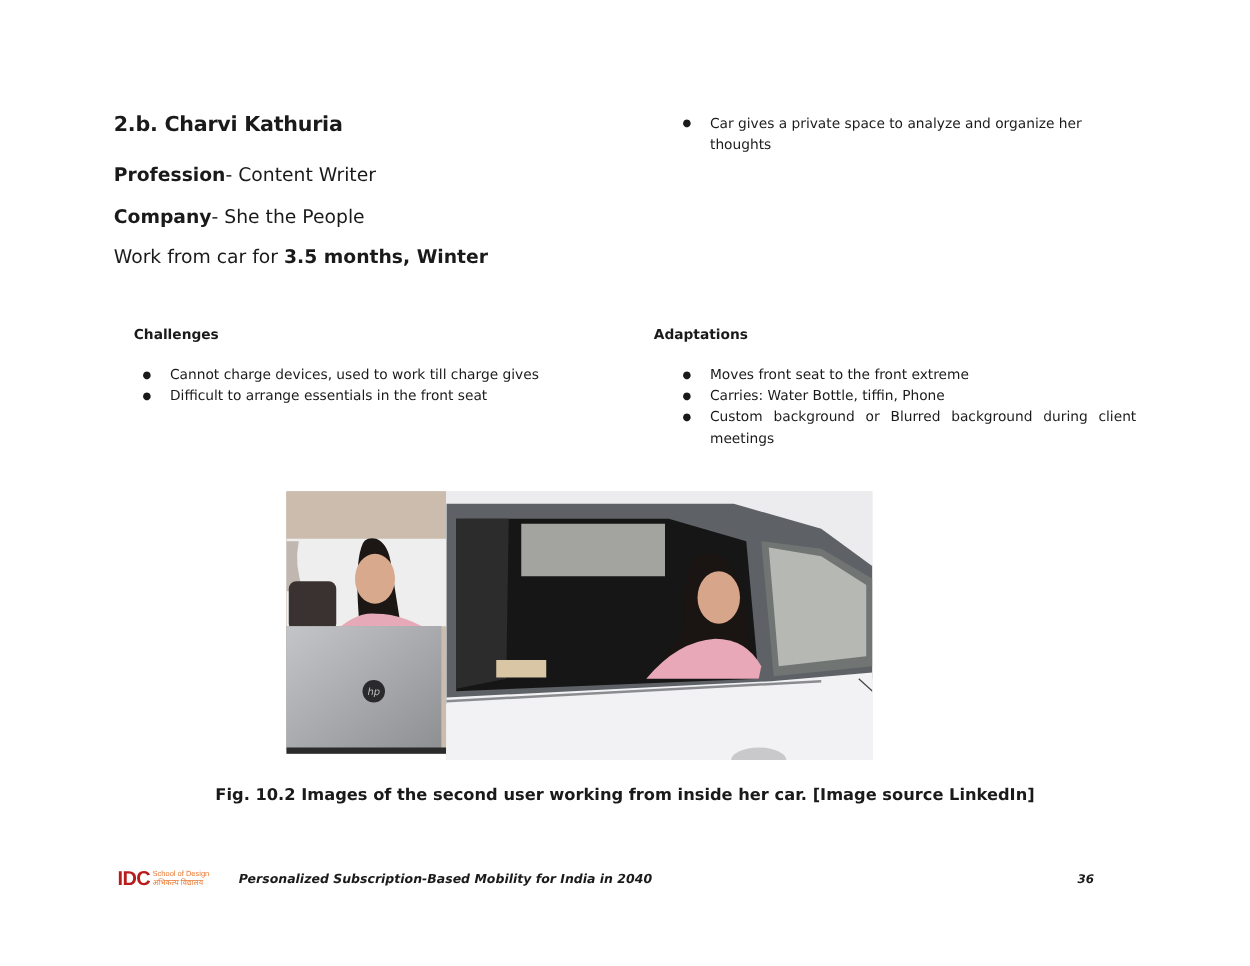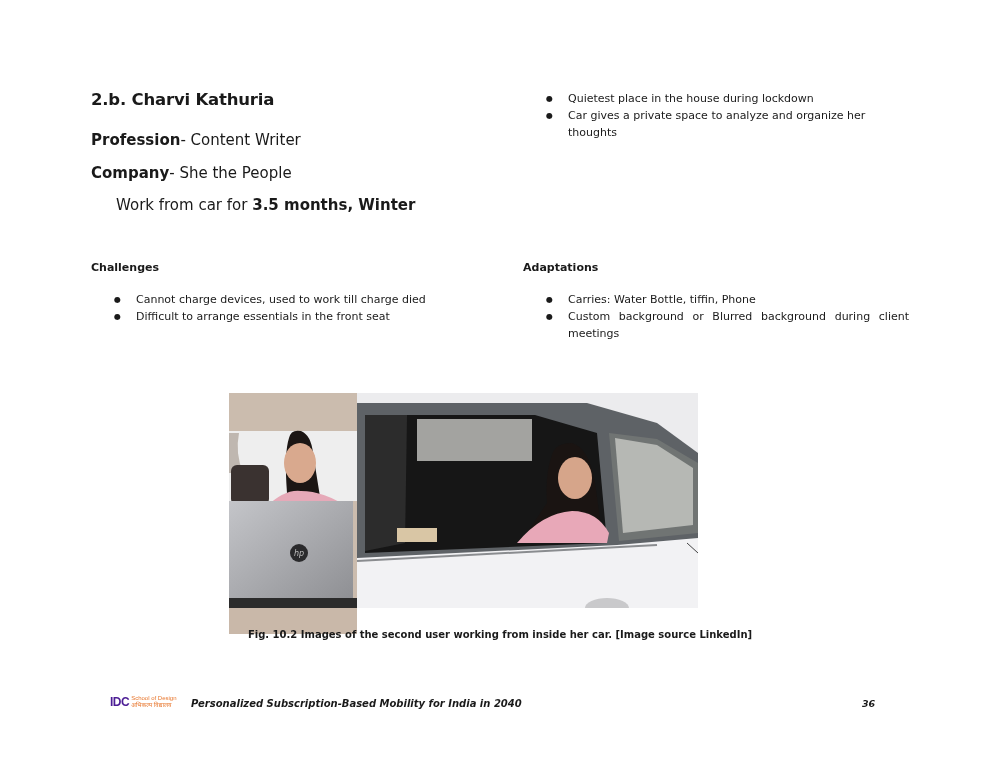--- a/index.html
+++ b/index.html
@@ -12,57 +12,57 @@
     .meta { left: 91px; font-size: 15px; }
     .meta b { font-weight: bold; }
     .section-h { font-size: 11px; font-weight: bold; }
     ul.bullets { list-style: none; margin: 0; padding: 0; font-size: 11px; line-height: 17px; }
     ul.bullets li { position: relative; padding-left: 22px; }
     ul.bullets li::before {
       content: "●"; position: absolute; left: 0; top: 0; font-size: 8px;
     }
     .justify { text-align: justify; text-align-last: left; }
     .photos { left: 229px; top: 393px; width: 469px; height: 215px; }
-    .photo-left { position: absolute; left: 0; top: 0; width: 128px; height: 241px; overflow: hidden; background: #c9b8a9; }
+    .photo-left { position: absolute; left: 0; top: 0; width: 128px; height: 210px; overflow: hidden; background: #c9b8a9; }
     .photo-right { position: absolute; left: 128px; top: 0; width: 341px; height: 215px; overflow: hidden; background: #e8e8ea; }
-    .caption { left: 0; width: 1000px; top: 629px; text-align: center; font-size: 10px; font-weight: bold; }
+    .caption { left: 0; width: 1000px; top: 629px; text-align: center; font-size: 13px; font-weight: bold; }
     .footer-logo { left: 94px; top: 695px; display: flex; align-items: center; }
-    .idc { color: #4c1d95; font-weight: bold; font-size: 12px; font-family: "Liberation Sans", sans-serif; letter-spacing: -0.5px; margin-left: 16px; }
+    .idc { color: #b91c1c; font-weight: bold; font-size: 16px; font-family: "Liberation Sans", sans-serif; letter-spacing: -0.5px; }
     .idc-sub { margin-left: 2px; font-size: 6px; line-height: 7px; color: #e8772e; font-family: "Liberation Sans", sans-serif; }
     .footer-title { left: 191px; top: 698px; font-size: 10px; font-weight: bold; font-style: italic; }
     .page-num { left: 862px; top: 698px; font-size: 9.5px; font-weight: bold; font-style: italic; }
   </style>
 </head>
 <body>
 
 <div class="abs title">2.b. Charvi Kathuria</div>
 
 <div class="abs meta" style="top:131px;">
   <b>Profession</b><span>- </span><span>Content Writer</span>
 </div>
 <div class="abs meta" style="top:164px;">
   <b>Company</b><span>- </span><span>She the People</span>
 </div>
-<div class="abs meta" style="top:196px;margin-left:25px;">
+<div class="abs meta" style="top:196px;">
   <span>Work from car for </span><b>3.5 months, Winter</b>
 </div>
 
 <ul class="abs bullets" style="left:546px; top:90px; width:370px;">
-  <li>Quietest place in the house during lockdown</li>
   <li>Car gives a private space to analyze and organize her thoughts</li>
 </ul>
 
-<div class="abs section-h" style="left:91px; top:261px;">Challenges</div>
+<div class="abs section-h" style="left:107px; top:261px;">Challenges</div>
 <ul class="abs bullets" style="left:114px; top:291px; width:360px;">
-  <li>Cannot charge devices, used to work till charge died</li>
+  <li>Cannot charge devices, used to work till charge gives</li>
   <li>Difficult to arrange essentials in the front seat</li>
 </ul>
 
 <div class="abs section-h" style="left:523px; top:261px;">Adaptations</div>
 <ul class="abs bullets" style="left:546px; top:291px; width:363px;">
+  <li>Moves front seat to the front extreme</li>
   <li>Carries: Water Bottle, tiffin, Phone</li>
   <li class="justify">Custom background or Blurred background during client meetings</li>
 </ul>
 
 <div class="abs photos">
   <div class="photo-left">
     <svg width="128" height="215" viewBox="0 0 128 215">
       <rect x="0" y="0" width="128" height="215" fill="#cbbcae"></rect>
       <rect x="0" y="38" width="128" height="70" fill="#eeeeee"></rect>
       <path d="M10 40 Q6 60 14 80 L0 80 L0 40 Z" fill="#bfb7b0"></path>

